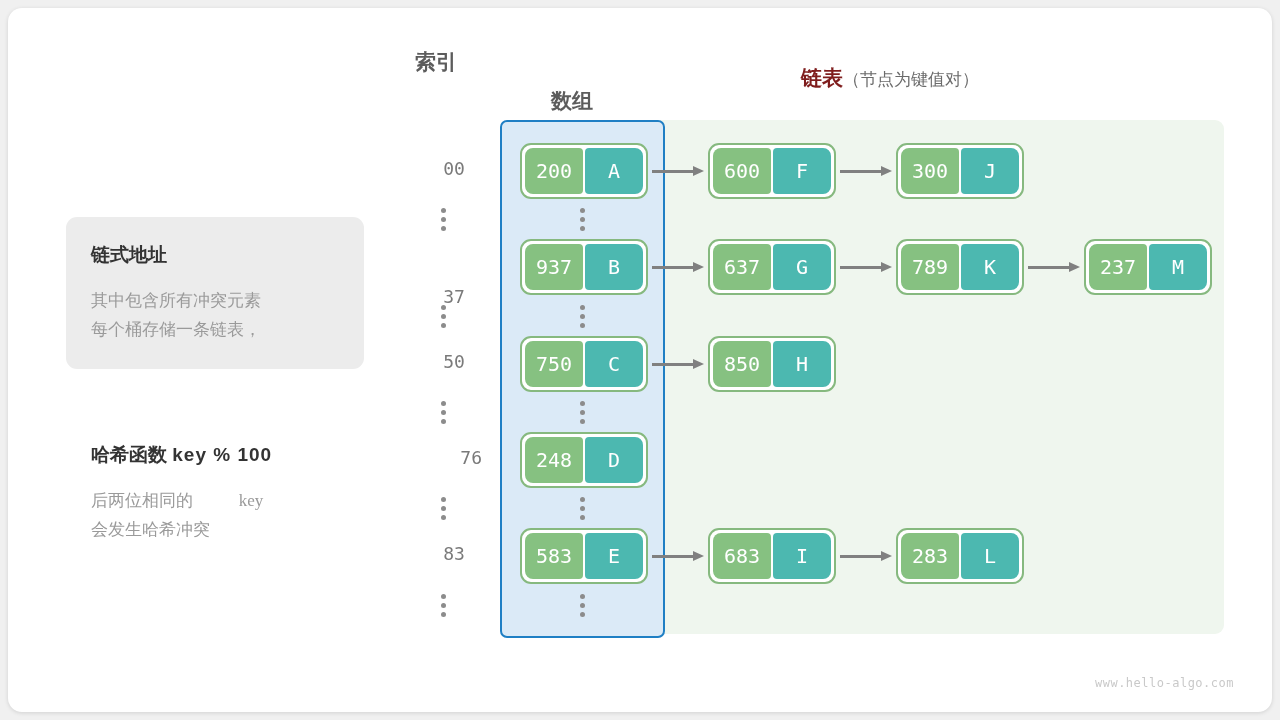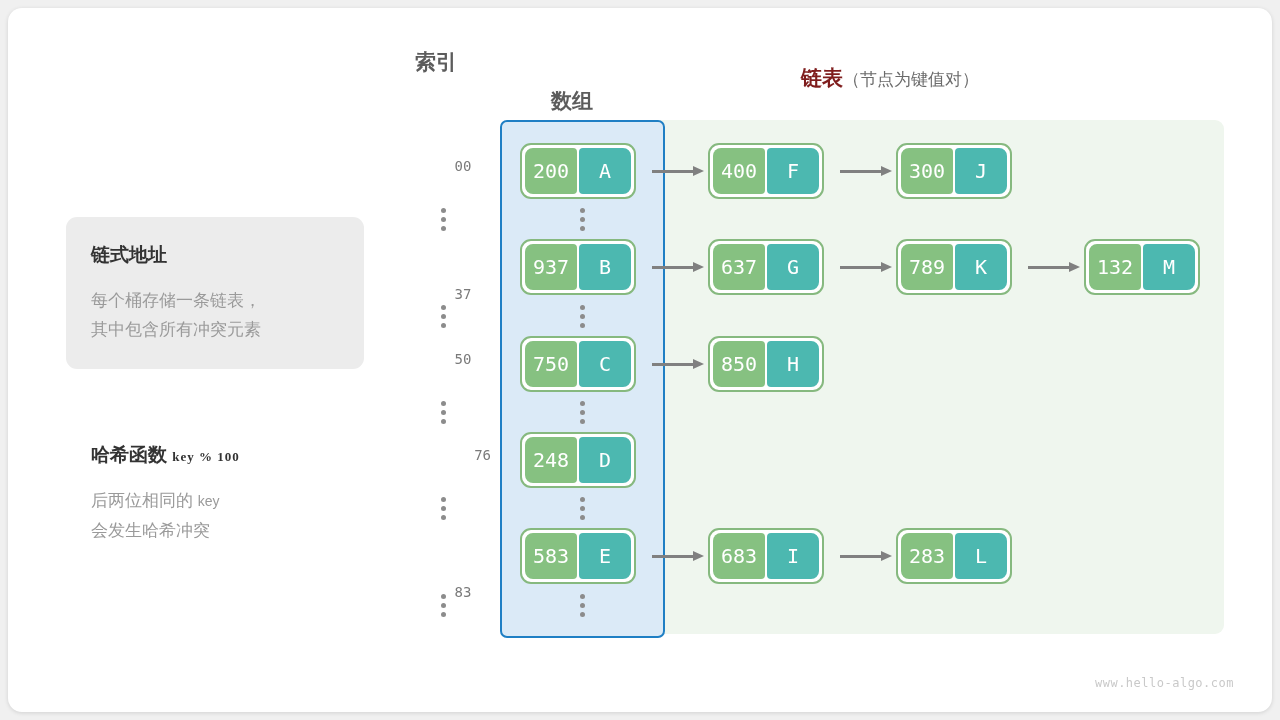--- a/index.html
+++ b/index.html
@@ -50,30 +50,30 @@
     position: absolute; left: 83px; top: 278px;
     font-size: 17px; color: #9a9a9a; line-height: 29px;
     white-space: nowrap;
   }
   #hash-title {
     position: absolute; left: 83px; top: 434px;
     font-size: 19px; font-weight: bold; color: #333333;
     white-space: nowrap;
   }
   #hash-title .mono {
-    font-family: Liberation Serif, serif;
-    font-size: 13px; font-weight: bold;
+    font-family: Liberation Sans, sans-serif;
+    font-size: 19px; font-weight: bold;
     letter-spacing: 1px;
   }
   #hash-lines {
     position: absolute; left: 83px; top: 478px;
     font-size: 17px; color: #9a9a9a; line-height: 29px;
     white-space: nowrap;
   }
-  #hash-lines .mono { font-family: Liberation Sans, sans-serif; font-size: 14px; }
+  #hash-lines .mono { font-family: Liberation Serif, serif; font-size: 17px; margin-left: 41px; }
 
   
   #panel-list {
     position: absolute;
     left: 492px; top: 112px;
     width: 724px; height: 514px;
     background: #eff6ee;
     border-radius: 9px;
   }
   #panel-array {
@@ -82,25 +82,25 @@
     width: 165px; height: 518px;
     background: #dbeaf7;
     border: 2px solid #1f7fc4;
     border-radius: 7px;
     box-sizing: border-box;
   }
 
   
   .idx {
     position: absolute;
-    left: 427px;
+    left: 418px;
     width: 56px;
     text-align: center;
     font-family: "DejaVu Sans Mono", monospace;
-    font-size: 14px;
+    font-size: 18px;
     color: #7a7a7a;
   }
 
   
   .vdots {
     position: absolute;
     width: 5px;
     display: flex;
     flex-direction: column;
     gap: 4px;
@@ -108,21 +108,21 @@
   .vdots i {
     display: block;
     width: 5px; height: 5px;
     border-radius: 50%;
     background: #8c8c8c;
   }
 
   
   .node {
     position: absolute;
-    width: 116px; height: 56px;
+    width: 128px; height: 56px;
     box-sizing: border-box;
     border: 2px solid #86b97f;
     border-radius: 11px;
     background: #ffffff;
     padding: 3px;
     display: flex;
     gap: 2px;
   }
   .node .key, .node .val {
     flex: 1 1 0;
@@ -173,22 +173,22 @@
 
   <div class="hdr" id="hdr-index">索引</div>
   <div class="hdr" id="hdr-array">数组</div>
   <div class="hdr" id="hdr-list">
     <span class="green">链表</span><span class="note">（节点为键值对）</span>
   </div>
 
   <div id="info-box"></div>
   <div id="info-title">链式地址</div>
   <div id="info-lines">
+    <div>其中包含所有冲突元素</div>
     <div>每个桶存储一条链表，</div>
-    <div>其中包含所有冲突元素</div>
   </div>
 
   <div id="hash-title">
     <span>哈希函数</span>
     <span class="mono">key % 100</span>
   </div>
   <div id="hash-lines">
     <div>
       <span>后两位相同的</span>
       <span class="mono">key</span>
@@ -203,21 +203,21 @@
       <div class="idx" style="top: 150px;">00</div>
       <div class="node" style="left: 512px; top: 135px;">
         <div class="key">200</div>
         <div class="val">A</div>
       </div>
       <div class="arrow" style="left: 644px; top: 158px; width: 52px;">
         <span class="shaft" style="width:42px"></span>
         <span class="head" style="left:41px"></span>
       </div>
       <div class="node" style="left: 700px; top: 135px;">
-        <div class="key">400</div>
+        <div class="key">600</div>
         <div class="val">F</div>
       </div>
       <div class="arrow" style="left: 832px; top: 158px; width: 52px;">
         <span class="shaft" style="width:42px"></span>
         <span class="head" style="left:41px"></span>
       </div>
       <div class="node" style="left: 888px; top: 135px;">
         <div class="key">300</div>
         <div class="val">J</div>
       </div>
@@ -250,21 +250,21 @@
       </div>
       <div class="node" style="left: 888px; top: 231px;">
         <div class="key">789</div>
         <div class="val">K</div>
       </div>
       <div class="arrow" style="left: 1020px; top: 254px; width: 52px;">
         <span class="shaft" style="width:42px"></span>
         <span class="head" style="left:41px"></span>
       </div>
       <div class="node" style="left: 1076px; top: 231px;">
-        <div class="key">132</div>
+        <div class="key">237</div>
         <div class="val">M</div>
       </div>
       <div class="vdots" style="left: 433px; top: 297px;">
         <i></i>
         <i></i>
         <i></i>
       </div>
       <div class="vdots" style="left: 572px; top: 297px;">
         <i></i>
         <i></i>
@@ -301,21 +301,21 @@
       <div class="vdots" style="left: 433px; top: 489px;">
         <i></i>
         <i></i>
         <i></i>
       </div>
       <div class="vdots" style="left: 572px; top: 489px;">
         <i></i>
         <i></i>
         <i></i>
       </div>
-      <div class="idx" style="top: 535px; margin-top: 41px;">83</div>
+      <div class="idx" style="top: 535px;">83</div>
       <div class="node" style="left: 512px; top: 520px;">
         <div class="key">583</div>
         <div class="val">E</div>
       </div>
       <div class="arrow" style="left: 644px; top: 543px; width: 52px;">
         <span class="shaft" style="width:42px"></span>
         <span class="head" style="left:41px"></span>
       </div>
       <div class="node" style="left: 700px; top: 520px;">
         <div class="key">683</div>

